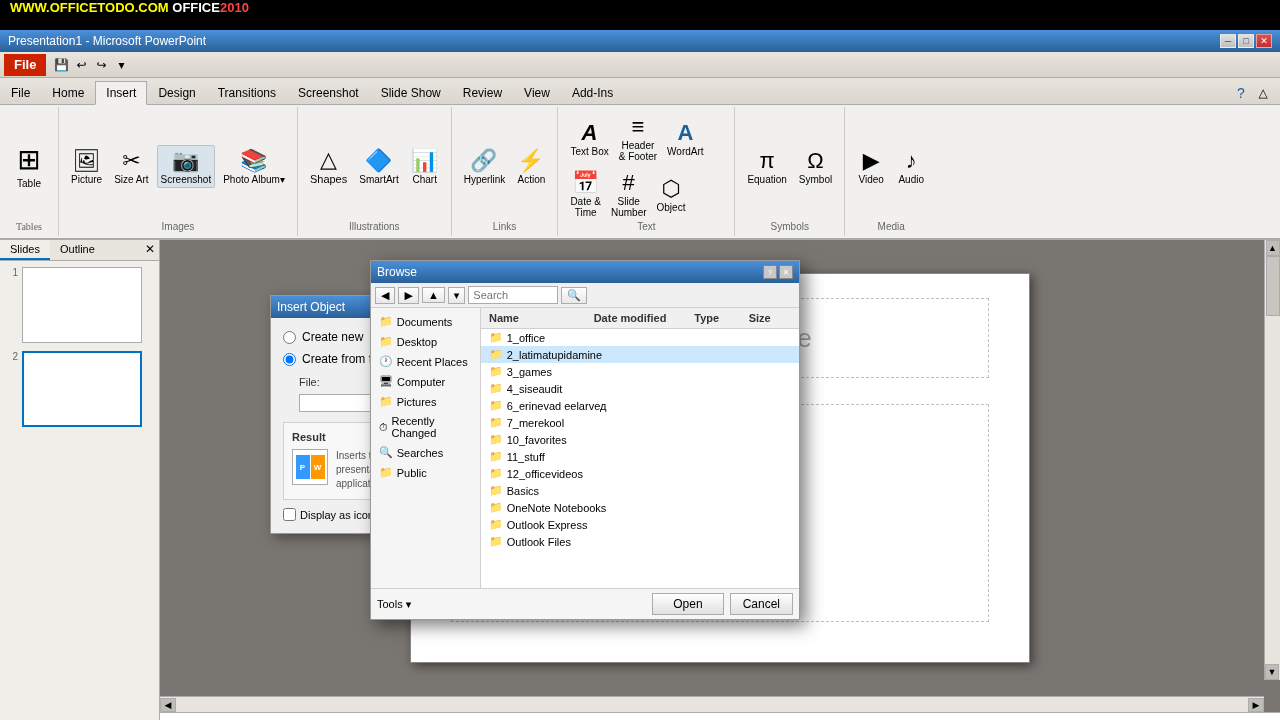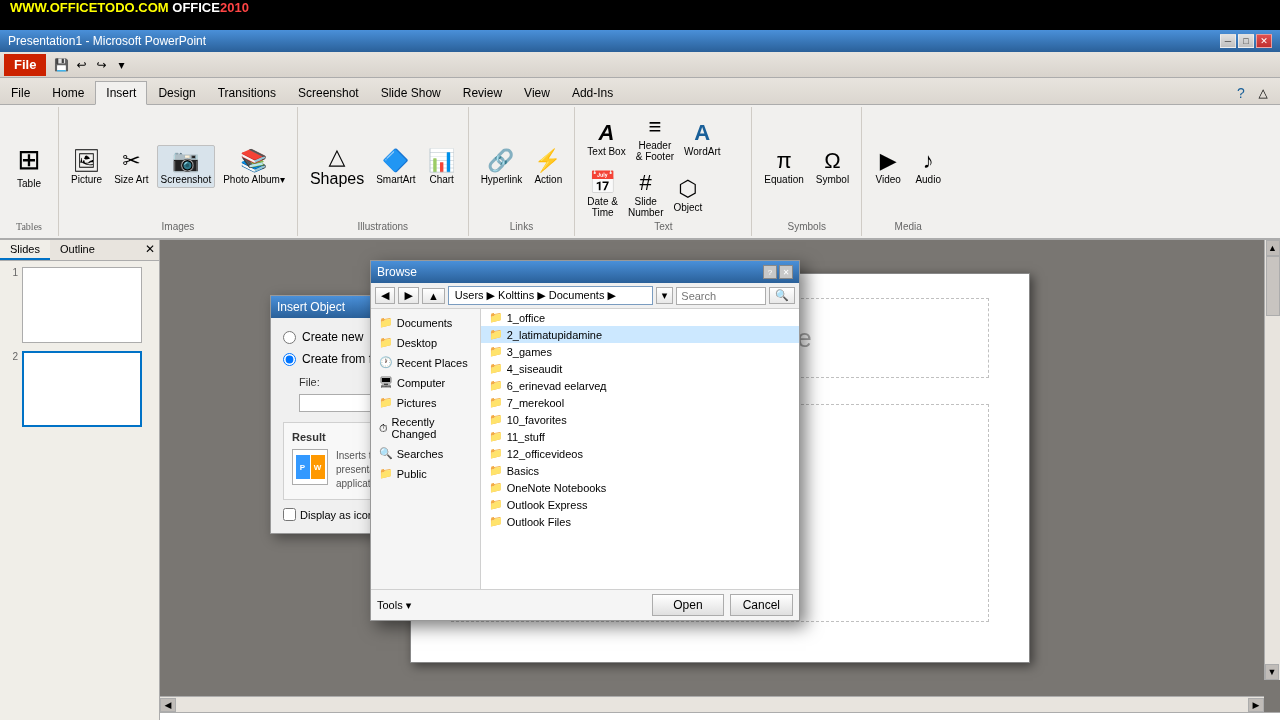--- a/index.html
+++ b/index.html
@@ -135,21 +135,21 @@
         <div style="font-size:10px;">Photo Album▾</div>
       </div>
     </div>
     <div style="font-size:10px;color:#666;">Images</div>
   </div>
 
   <div style="display:flex;flex-direction:column;align-items:center;padding:4px 8px;border-right:1px solid #d0ccc6;">
     <div style="display:flex;gap:4px;flex:1;align-items:center;">
       <div class="ribbon-btn-small">
         <div style="font-size:22px;">△</div>
-        <div style="font-size:16px;">Shapes</div>
+        <div style="font-size:11px;">Shapes</div>
       </div>
       <div class="ribbon-btn-small">
         <div style="font-size:22px;">🔷</div>
         <div style="font-size:10px;">SmartArt</div>
       </div>
       <div class="ribbon-btn-small">
         <div style="font-size:22px;">📊</div>
         <div style="font-size:10px;">Chart</div>
       </div>
     </div>
@@ -349,23 +349,20 @@
       <div style="display:flex;gap:2px;">
         <div style="width:14px;height:14px;background:#c8c8c8;border:1px solid #888;cursor:pointer;display:flex;align-items:center;justify-content:center;font-size:8px;">?</div>
         <div style="width:14px;height:14px;background:#c8c8c8;border:1px solid #888;cursor:pointer;display:flex;align-items:center;justify-content:center;font-size:8px;">✕</div>
       </div>
     </div>
 
     <div style="background:#f0f0f0;padding:3px 4px;display:flex;align-items:center;gap:3px;border-bottom:1px solid #d0d0d0;">
       <button style="padding:1px 5px;font-size:11px;border:1px solid #acacac;background:linear-gradient(to bottom,#fff,#e8e8e8);cursor:pointer;">◀</button>
       <button style="padding:1px 5px;font-size:11px;border:1px solid #acacac;background:linear-gradient(to bottom,#fff,#e8e8e8);cursor:pointer;">▶</button>
       <button style="padding:1px 5px;font-size:11px;border:1px solid #acacac;background:linear-gradient(to bottom,#fff,#e8e8e8);cursor:pointer;">▲</button>
-      <div style="flex:1;background:white;border:1px solid #7a9cc0;padding:2px 6px;font-size:11px;display:flex;align-items:center;gap:4px;">
-        <span>Users ▶ Kolttins ▶ Documents ▶</span>
-      </div>
       <button style="padding:1px 5px;font-size:11px;border:1px solid #acacac;background:linear-gradient(to bottom,#fff,#e8e8e8);cursor:pointer;">▾</button>
       <input type="text" style="width: 90px; border: 1px solid rgb(172, 172, 172); padding: 2px 4px; font-size: 11px; background: white;" placeholder="Search">
       <button style="padding:1px 5px;font-size:11px;border:1px solid #acacac;background:linear-gradient(to bottom,#fff,#e8e8e8);cursor:pointer;">🔍</button>
     </div>
 
 
     <div style="display:flex;min-height:280px;">
 
       <div style="width:110px;background:#f5f5f5;border-right:1px solid #d0d0d0;padding:4px 2px;display:flex;flex-direction:column;gap:1px;">
         <div style="padding:3px 6px;font-size:11px;cursor:pointer;display:flex;align-items:center;gap:4px;">
@@ -397,20 +394,26 @@
           <span>Searches</span>
         </div>
         <div style="padding:3px 6px;font-size:11px;cursor:pointer;display:flex;align-items:center;gap:4px;">
           <span style="color:#d4920a;">📁</span>
           <span>Public</span>
         </div>
       </div>
 
       <div style="flex:1;background:white;display:flex;flex-direction:column;">
 
+        <div style="display:flex;background:#f0f0f0;border-bottom:1px solid #d0d0d0;padding:2px 0;">
+          <div style="flex:2;font-size:11px;font-weight:bold;color:#333;padding:2px 8px;cursor:pointer;">Name</div>
+          <div style="flex:2;font-size:11px;font-weight:bold;color:#333;padding:2px 4px;cursor:pointer;">Date modified</div>
+          <div style="flex:1;font-size:11px;font-weight:bold;color:#333;padding:2px 4px;cursor:pointer;">Type</div>
+          <div style="flex:1;font-size:11px;font-weight:bold;color:#333;padding:2px 4px;cursor:pointer;">Size</div>
+        </div>
 
         <div style="overflow-y:auto;flex:1;">
           <div style="display:flex;align-items:center;padding:2px 8px;font-size:11px;cursor:pointer;gap:4px;">
             <span style="color:#d4920a;">📁</span>
               <span>1_office</span>
           </div>
           <div style="display:flex;align-items:center;padding:2px 8px;font-size:11px;cursor:pointer;gap:4px;background:#cce8ff;">
             <span style="color:#d4920a;">📁</span>
               <span>2_latimatupidamine</span>
           </div>

